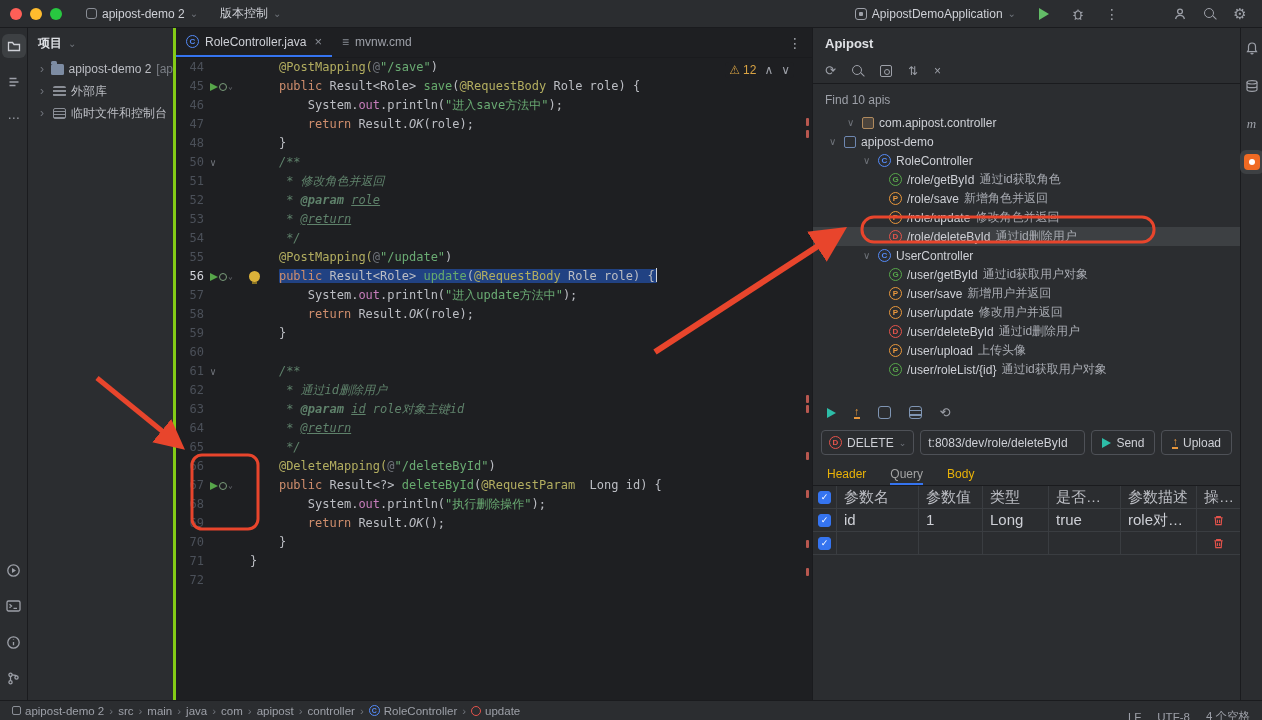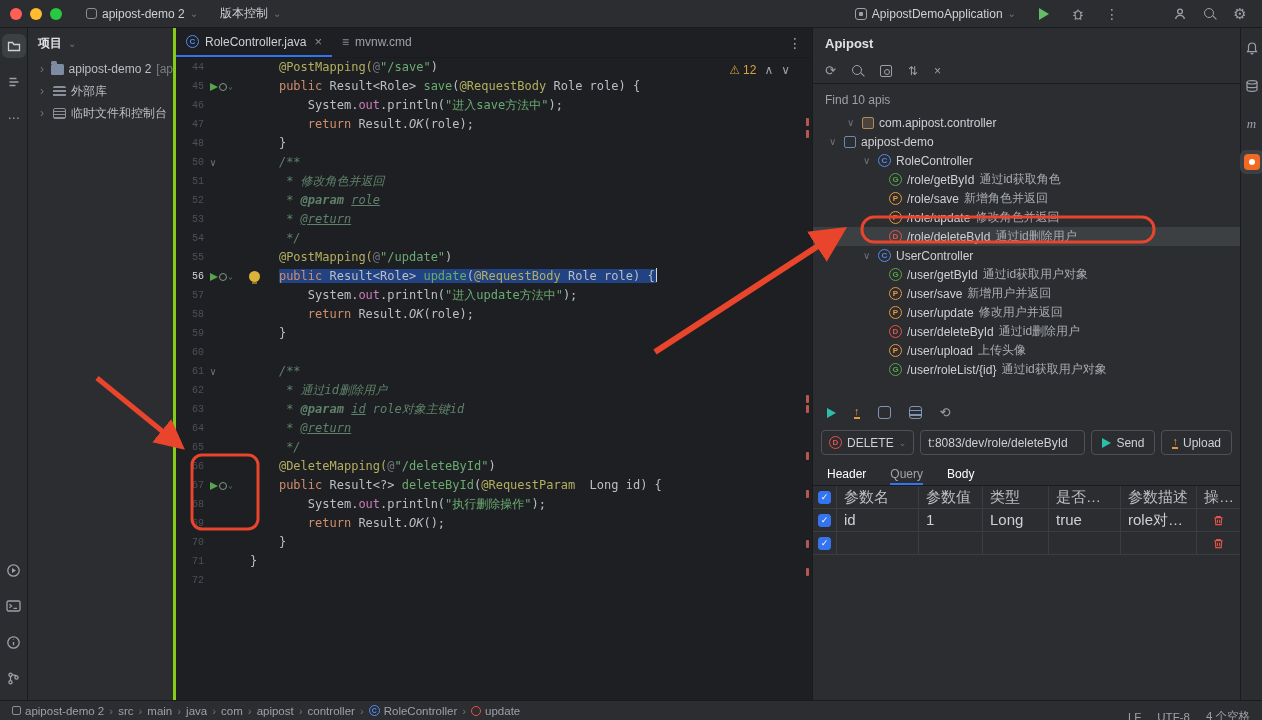--- a/index.html
+++ b/index.html
@@ -70,21 +70,21 @@
   .editor-col{width:636px;display:flex;flex-direction:column;background:#1e1f22;}
   .tabbar{height:30px;display:flex;align-items:stretch;border-bottom:1px solid #1a1b1e;}
   .etab{display:flex;align-items:center;gap:6px;padding:0 10px;color:#9da0a8;border-bottom:2px solid transparent;}
   .etab.on{color:#ced0d6;border-bottom-color:#3574f0;}
   .cicon{width:13px;height:13px;border:1.4px solid #548af7;border-radius:50%;color:#548af7;font-size:8px;font-weight:bold;display:inline-flex;align-items:center;justify-content:center;}
   .ticon{color:#8a8e96;font-size:12px;}
   .tclose{color:#8a8e96;font-size:13px;margin-left:2px;}
   .tabbar-more{margin-left:auto;display:flex;align-items:center;padding:0 10px;color:#9da0a8;}
   .editor-body{position:relative;flex:1;overflow:hidden;font-family:"DejaVu Sans Mono",monospace;font-size:12px;}
   .cl{display:flex;height:19px;line-height:19px;}
-  .ln{width:34px;flex:0 0 34px;text-align:right;padding-right:6px;color:#4b5059;font-size:10px;font-family:Liberation Mono, monospace;}
+  .ln{width:34px;flex:0 0 34px;text-align:right;padding-right:6px;color:#4b5059;font-size:12px;}
   .ln.cur{color:#d1d3d9;}
   .gut{width:36px;flex:0 0 36px;display:flex;align-items:center;gap:2px;}
   .apiic{display:flex;align-items:center;gap:1px;}
   .aarrow{width:0;height:0;border-left:8px solid #57a64a;border-top:4.5px solid transparent;border-bottom:4.5px solid transparent;}
   .acirc{width:8px;height:8px;border:1.8px solid #7a9c7a;border-radius:50%;}
   .achev{font-size:8px;color:#6f737a;}
   .fold{color:#6f737a;font-size:10px;}
   .codeln{flex:1;white-space:pre;position:relative;padding-left:4px;}
   .tk{white-space:pre;}
   .d{color:#bcbec4}.kw{color:#cf8e6d}.str{color:#6aab73}.ann{color:#b3ae60}
@@ -129,21 +129,21 @@
   .upico::before{content:"↑";}
   .docic{width:13px;height:13px;border:1.5px solid #7f95b3;border-radius:3px;display:inline-block;}
   .docic.lines{background:repeating-linear-gradient(transparent 0 3px,#7f95b3 3px 4.3px);}
   .ap-request{display:flex;align-items:center;gap:6px;padding:4px 8px;}
   .msel{display:flex;align-items:center;gap:5px;height:25px;padding:0 7px;border:1px solid #4e5157;border-radius:4px;background:#2b2d30;color:#ced0d6;}
   .msel .gi{color:#6f737a;font-size:9px;}
   .url{flex:1;height:25px;background:#2b2d30;border:1px solid #4e5157;border-radius:4px;color:#ced0d6;font-family:"Liberation Sans",sans-serif;font-size:12px;padding:0 7px;outline:none;min-width:0;}
   .apbtn{display:flex;align-items:center;gap:5px;height:25px;padding:0 10px;border:1px solid #4e5157;border-radius:4px;background:#2b2d30;color:#ced0d6;font-size:12px;font-family:"Liberation Sans",sans-serif;}
   .sendtri{width:0;height:0;border-left:9px solid #2dbda8;border-top:5px solid transparent;border-bottom:5px solid transparent;}
   .ap-tabs{display:flex;gap:24px;padding:8px 14px 0;height:27px;border-bottom:1px solid #1a1b1e;}
-  .aptab{color:#ffffff;padding-bottom:6px;border-bottom:2px solid transparent;}
+  .aptab{color:#eab308;padding-bottom:6px;border-bottom:2px solid transparent;}
   .aptab.on{color:#a3a3a3;border-bottom-color:#3574f0;}
   .ptable{font-size:15px;}
   .pth,.ptr{display:flex;align-items:stretch;border-bottom:1px solid #3a3d41;}
   .cbc{width:24px;flex:0 0 24px;display:flex;align-items:center;justify-content:center;border-right:1px solid #3a3d41;}
   .cb{width:13px;height:13px;border-radius:3px;border:1px solid #5a5d63;display:flex;align-items:center;justify-content:center;}
   .cb.ck{background:#3574f0;border-color:#3574f0;color:#fff;font-size:9px;}
   .th,.td{padding:0 7px;height:22px;line-height:22px;border-right:1px solid #3a3d41;white-space:nowrap;overflow:hidden;text-overflow:ellipsis;}
   .th{color:#bcbec4;}
   .td{color:#ced0d6;}
   .c0{width:82px;flex:0 0 82px}.c1{width:64px;flex:0 0 64px}.c2{width:66px;flex:0 0 66px}

